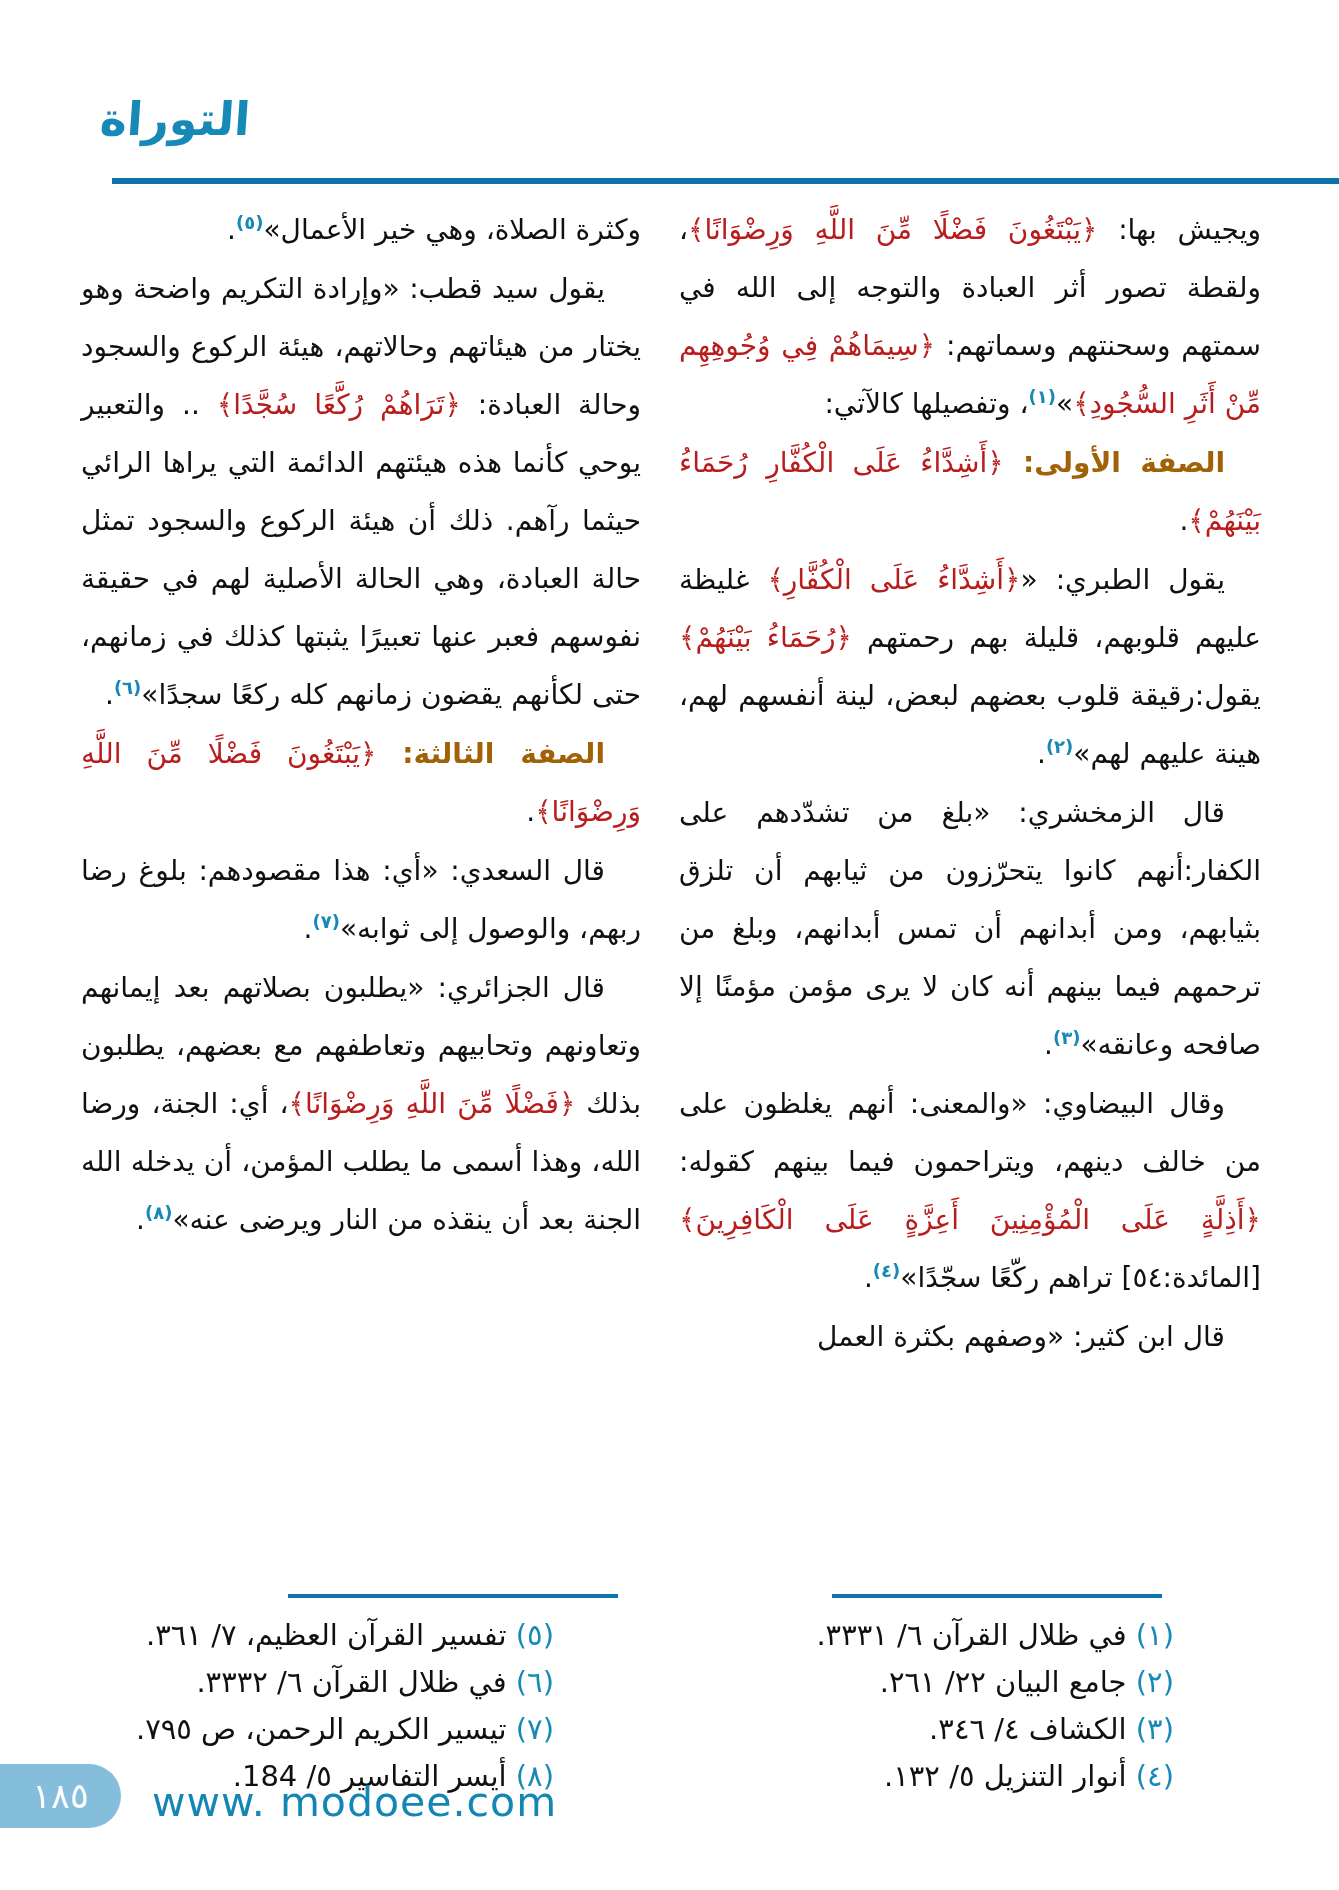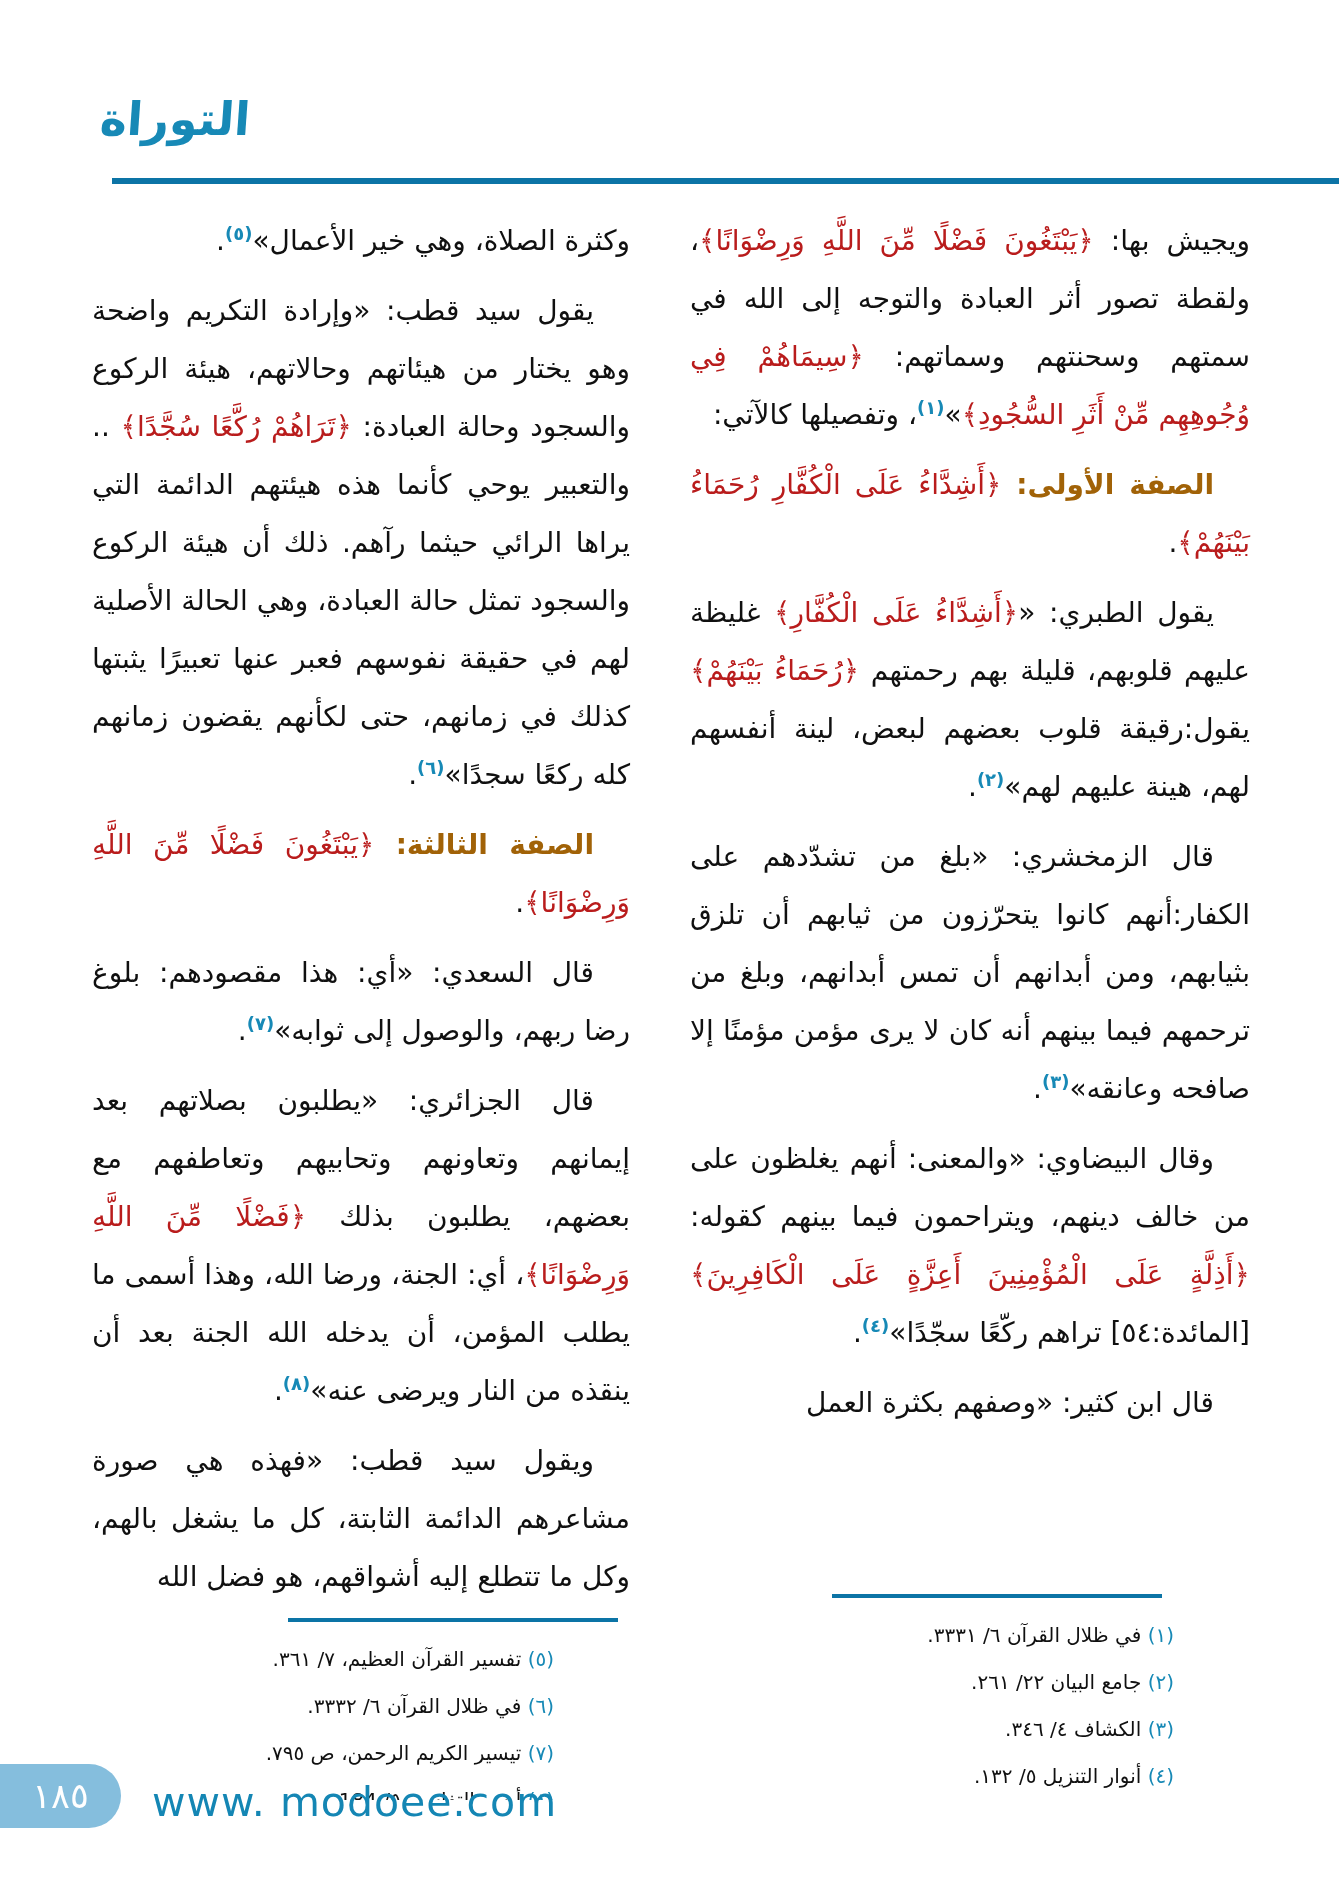--- a/index.html
+++ b/index.html
@@ -22,34 +22,34 @@
 
   
   .cols{
     position:absolute;top:200px;right:77px;width:1182px;
     display:flex;gap:36px;
   }
   .col{display:flex;flex-direction:column;height:1600px;overflow:hidden;}
   .col-a{width:584px;}
   .col-b{width:562px;}
   .col-body{flex:0 1 auto;}
-  .para{margin:12px;font-size:28px;line-height:58px;text-align:justify;color:#101010;}
+  .para{margin:1px;font-size:28px;line-height:58px;text-align:justify;color:#101010;}
   .para.indent{text-indent:36px;}
   .run-body{color:#101010;}
   .run-quran{color:#b91c1c;font-weight:normal;}
   .run-head{color:#a16207;font-weight:bold;}
   .run-ref{color:#1789b6;font-weight:bold;font-size:18px;vertical-align:super;line-height:0;}
 
   
   .fn-block{margin-top:auto;}
   .fn-divider{height:4px;background:#0c74a6;width:330px;margin-bottom:14px;}
   .col-a .fn-divider{margin-right:100px;}
   .col-b .fn-divider{margin-right:24px;}
   .fn-list{padding-right:88px;}
-  .fn-item{font-size:20px;line-height:47px;color:#101010;text-align:right;}
+  .fn-item{font-size:29px;line-height:47px;color:#101010;text-align:right;}
   .fn-num{color:#1789b6;}
 
   
   .page-tab{
     position:absolute;left:0;top:1764px;width:121px;height:64px;
     background:#85bedd;border-radius:0 32px 32px 0;
     display:flex;align-items:center;justify-content:center;
     color:#ffffff;font-size:35px;
   }
   .website{
@@ -85,21 +85,20 @@
           </div>
       </div>
     </section>
     <section class="col col-b">
       <div class="col-body">
           <p class="para"><span class="run-body">وكثرة الصلاة، وهي خير الأعمال»</span><span class="run-ref">(٥)</span><span class="run-body">.</span></p>
           <p class="para indent"><span class="run-body">يقول سيد قطب: «وإرادة التكريم واضحة وهو يختار من هيئاتهم وحالاتهم، هيئة الركوع والسجود وحالة العبادة: </span><span class="run-quran">﴿تَرَاهُمْ رُكَّعًا سُجَّدًا﴾</span><span class="run-body"> .. والتعبير يوحي كأنما هذه هيئتهم الدائمة التي يراها الرائي حيثما رآهم. ذلك أن هيئة الركوع والسجود تمثل حالة العبادة، وهي الحالة الأصلية لهم في حقيقة نفوسهم فعبر عنها تعبيرًا يثبتها كذلك في زمانهم، حتى لكأنهم يقضون زمانهم كله ركعًا سجدًا»</span><span class="run-ref">(٦)</span><span class="run-body">.</span></p>
           <p class="para indent"><span class="run-head">الصفة الثالثة: </span><span class="run-quran">﴿يَبْتَغُونَ فَضْلًا مِّنَ اللَّهِ وَرِضْوَانًا﴾</span><span class="run-body">.</span></p>
           <p class="para indent"><span class="run-body">قال السعدي: «أي: هذا مقصودهم: بلوغ رضا ربهم، والوصول إلى ثوابه»</span><span class="run-ref">(٧)</span><span class="run-body">.</span></p>
           <p class="para indent"><span class="run-body">قال الجزائري: «يطلبون بصلاتهم بعد إيمانهم وتعاونهم وتحابيهم وتعاطفهم مع بعضهم، يطلبون بذلك </span><span class="run-quran">﴿فَضْلًا مِّنَ اللَّهِ وَرِضْوَانًا﴾</span><span class="run-body">، أي: الجنة، ورضا الله، وهذا أسمى ما يطلب المؤمن، أن يدخله الله الجنة بعد أن ينقذه من النار ويرضى عنه»</span><span class="run-ref">(٨)</span><span class="run-body">.</span></p>
-          <p class="para indent"><span class="run-body">ويقول سيد قطب: «فهذه هي صورة مشاعرهم الدائمة الثابتة، كل ما يشغل بالهم، وكل ما تتطلع إليه أشواقهم، هو فضل الله</span></p>
         </div>
       <div class="fn-block">
         <div class="fn-divider"></div>
         <div class="fn-list">
             <div class="fn-item"><span class="fn-num">(٥)</span><span> تفسير القرآن العظيم، ٧/ ٣٦١.</span></div>
             <div class="fn-item"><span class="fn-num">(٦)</span><span> في ظلال القرآن ٦/ ٣٣٣٢.</span></div>
             <div class="fn-item"><span class="fn-num">(٧)</span><span> تيسير الكريم الرحمن، ص ٧٩٥.</span></div>
             <div class="fn-item"><span class="fn-num">(٨)</span><span> أيسر التفاسير ٥/ 184.</span></div>
           </div>
       </div>

